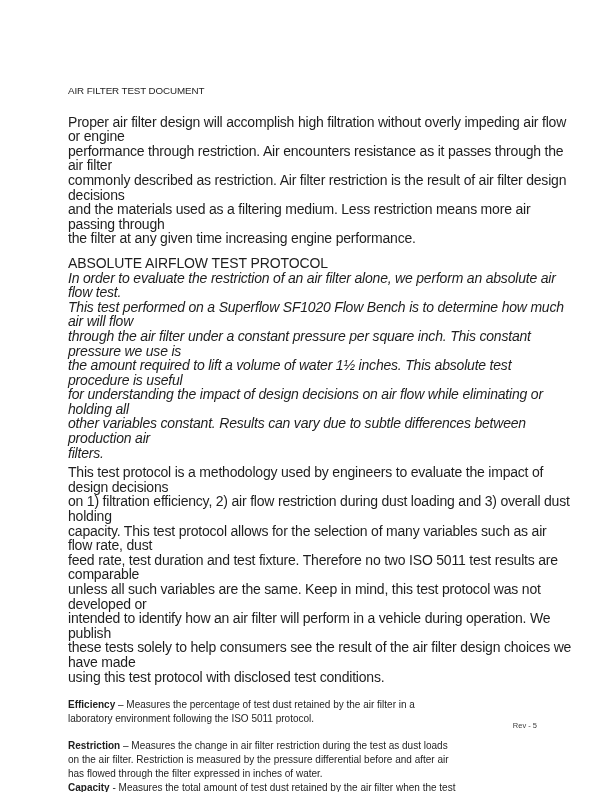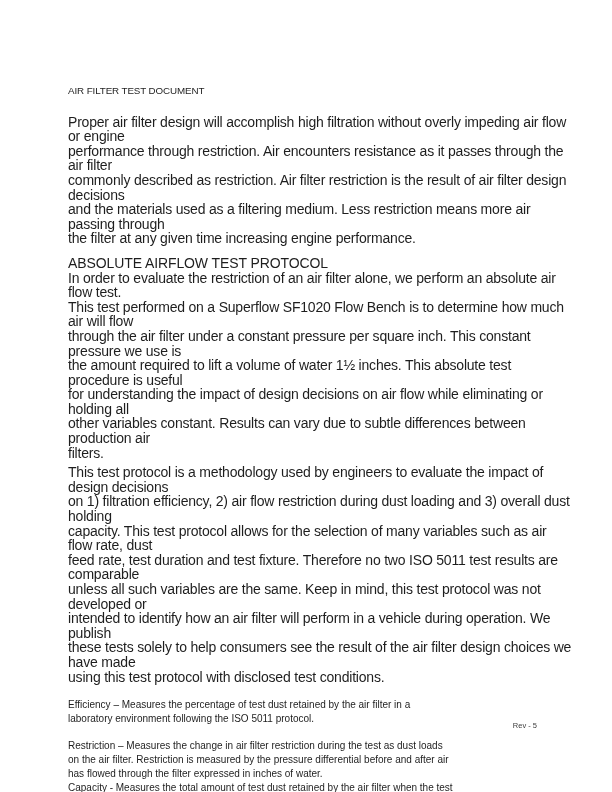--- a/index.html
+++ b/index.html
@@ -33,28 +33,28 @@
     line-height: 14.6px;
     letter-spacing: -0.1px;
   }
   .para {
     font-size: 14px;
     line-height: 14.6px;
     letter-spacing: -0.2px;
     white-space: pre-line;
   }
   .intro { margin-bottom: 10px; }
-  .body-absolute { margin-bottom: 5px; }
+  .body-absolute { margin-bottom: 5px; font-style: italic; }
   .body-iso { margin-bottom: 14px; }
   .def {
     font-size: 10px;
     line-height: 14px;
     white-space: pre-line;
   }
-  .def .term { font-weight: 400; text-align: center; }
+  .def .term { font-weight: 700; text-align: center; }
   .def-efficiency { margin-bottom: 13px; }
   .def-capacity { margin-bottom: 11px; }
   .footer {
     position: absolute;
     top: 721px;
     right: 75px;
     font-size: 7.5px;
     color: #3c3c3c;
   }
 </style>

